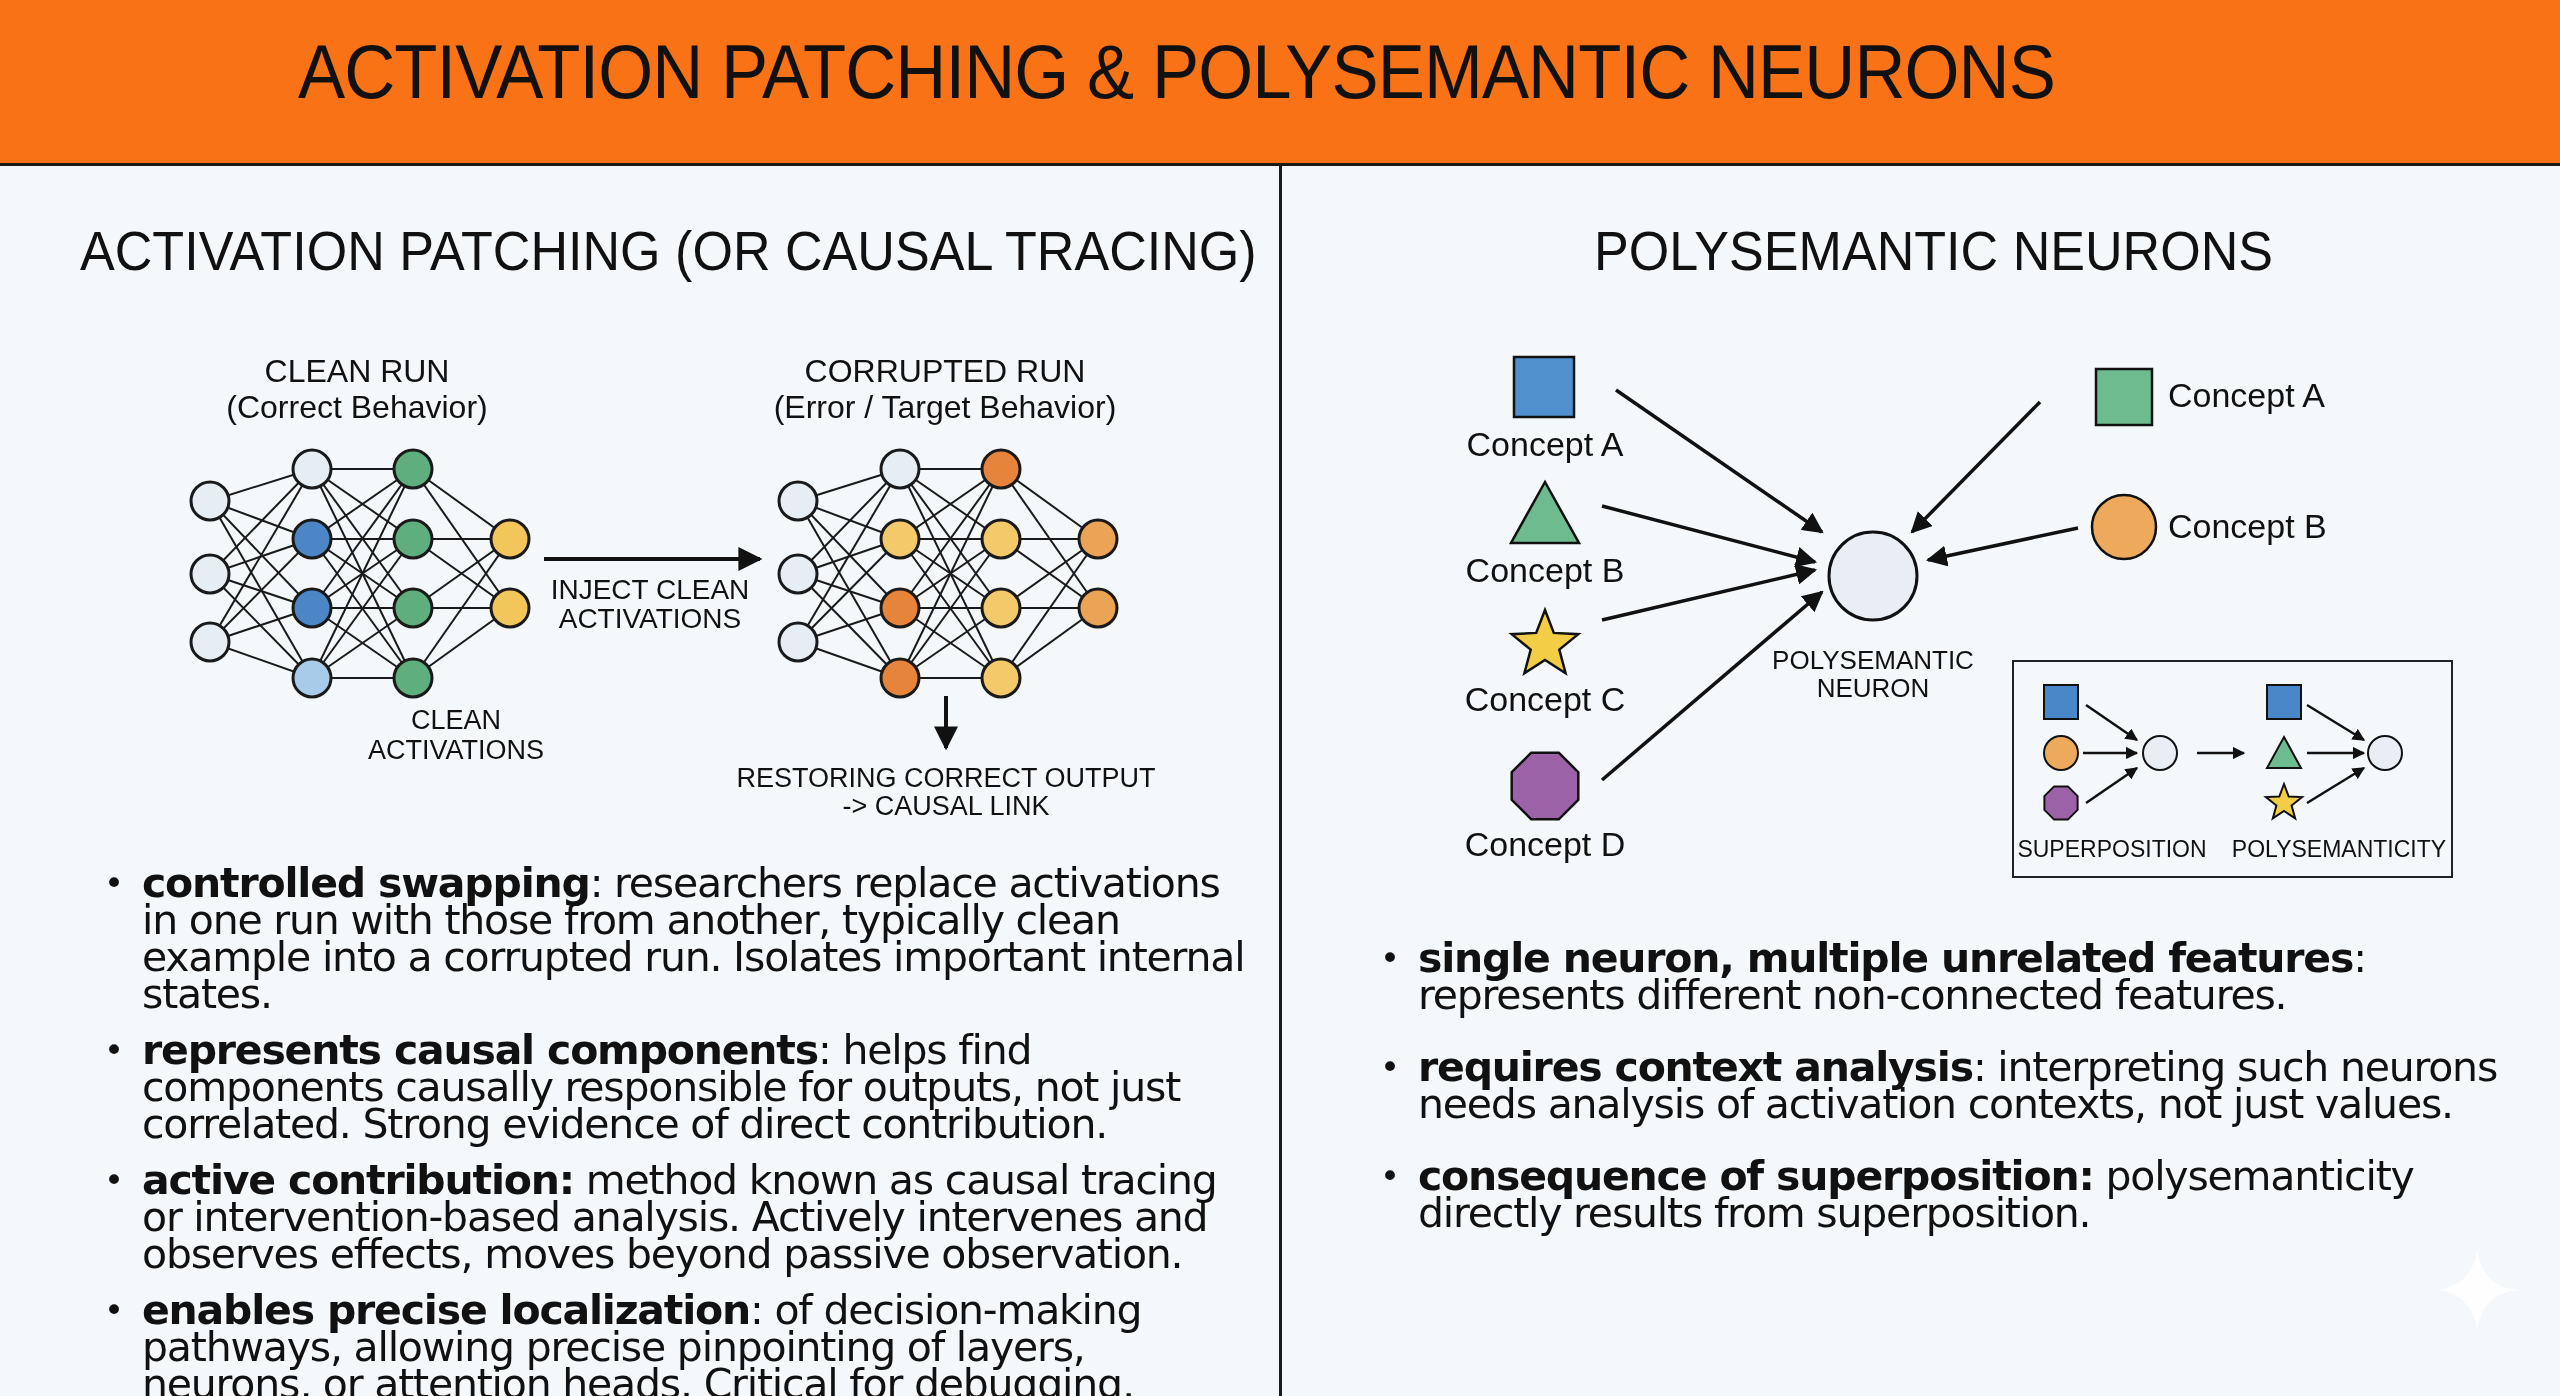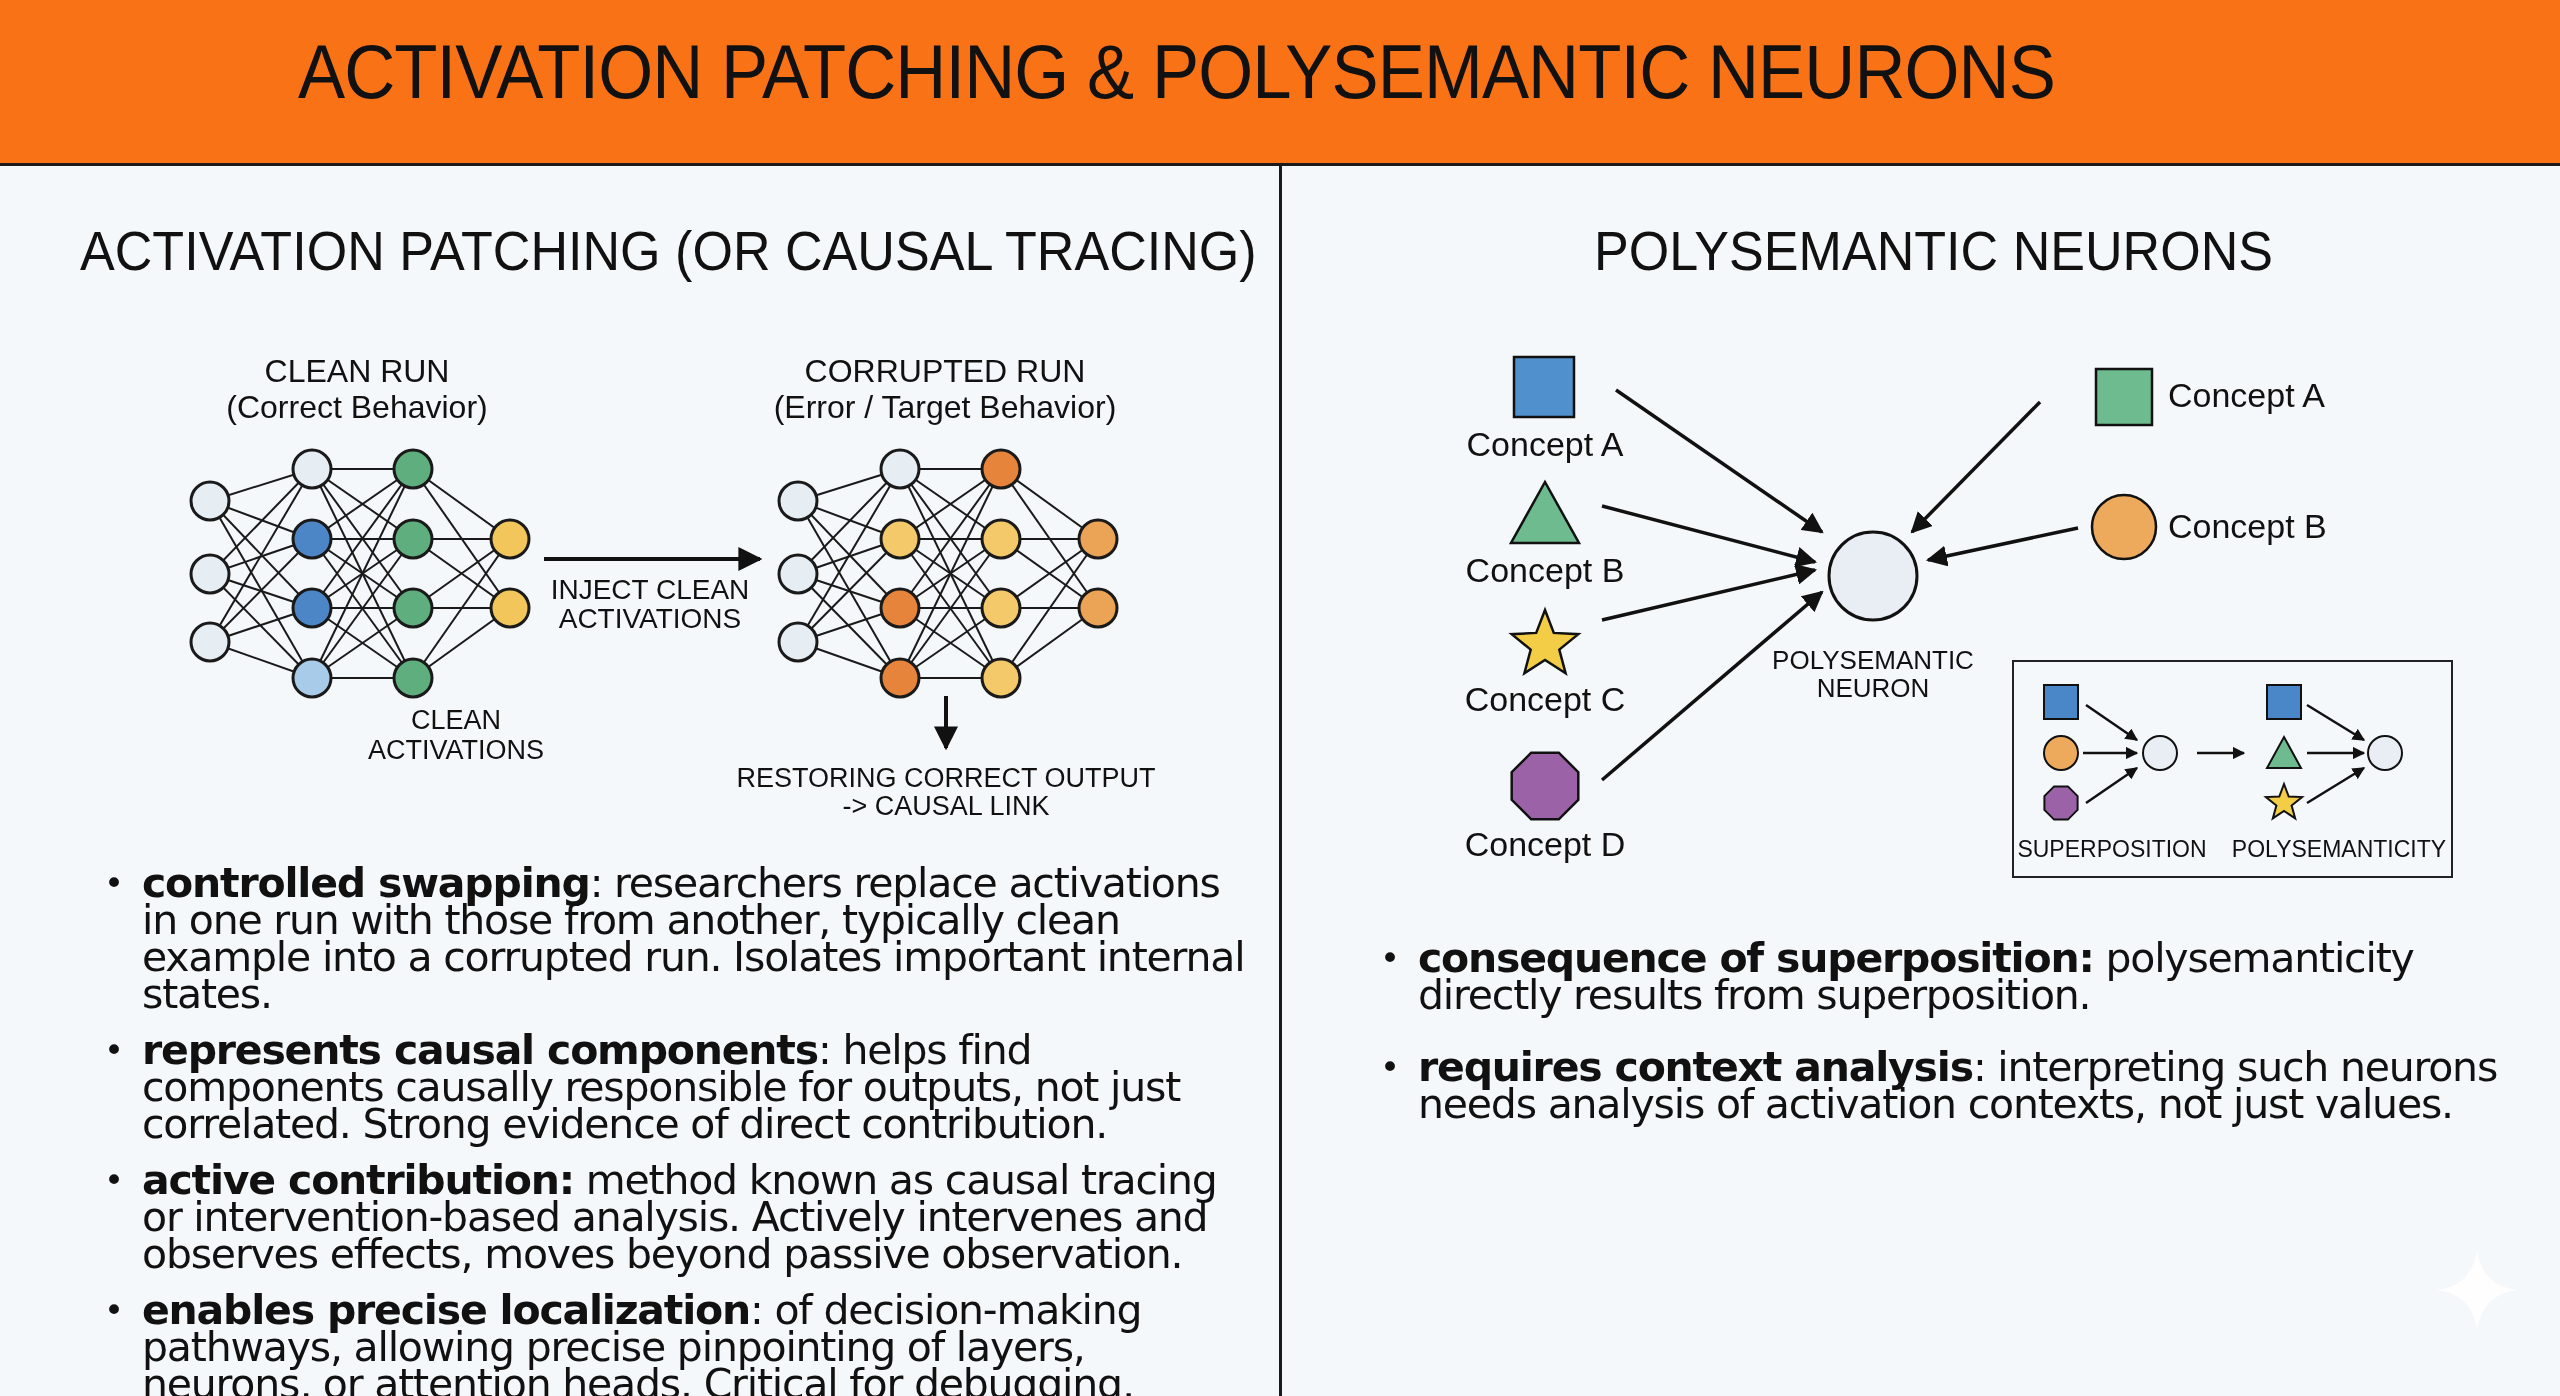--- a/index.html
+++ b/index.html
@@ -249,19 +249,20 @@
 </svg>
 
 <ul class="bullets" id="left-bullets">
   <li><b>controlled swapping</b><span>: researchers replace activations in one run with those from another, typically clean example into a corrupted run. Isolates important internal states.</span></li>
   <li><b>represents causal components</b><span>: helps find components causally responsible for outputs, not just correlated. Strong evidence of direct contribution.</span></li>
   <li><b>active contribution:</b><span> method known as causal tracing or intervention-based analysis. Actively intervenes and observes effects, moves beyond passive observation.</span></li>
   <li><b>enables precise localization</b><span>: of decision-making pathways, allowing precise pinpointing of layers, neurons, or attention heads. Critical for debugging, reliability, complex reasoning.</span></li>
 </ul>
 
 <ul class="bullets" id="right-bullets">
+  <li><b>single neuron, multiple unrelated features</b><span>: represents different non-connected features.</span></li>
+  <li><b>requires context analysis</b><span>: interpreting such neurons needs analysis of activation contexts, not just values.</span></li>
   <li><b>consequence of superposition:</b><span> polysemanticity directly results from superposition.</span></li>
-  <li><b>requires context analysis</b><span>: interpreting such neurons needs analysis of activation contexts, not just values.</span></li>
 </ul>
 
 <svg class="sparkle" viewBox="0 0 100 100">
   <path d="M50 5 Q55 45 95 50 Q55 55 50 95 Q45 55 5 50 Q45 45 50 5 Z" fill="#ffffff" opacity="0.85"></path>
 </svg>
 
 </body></html>

